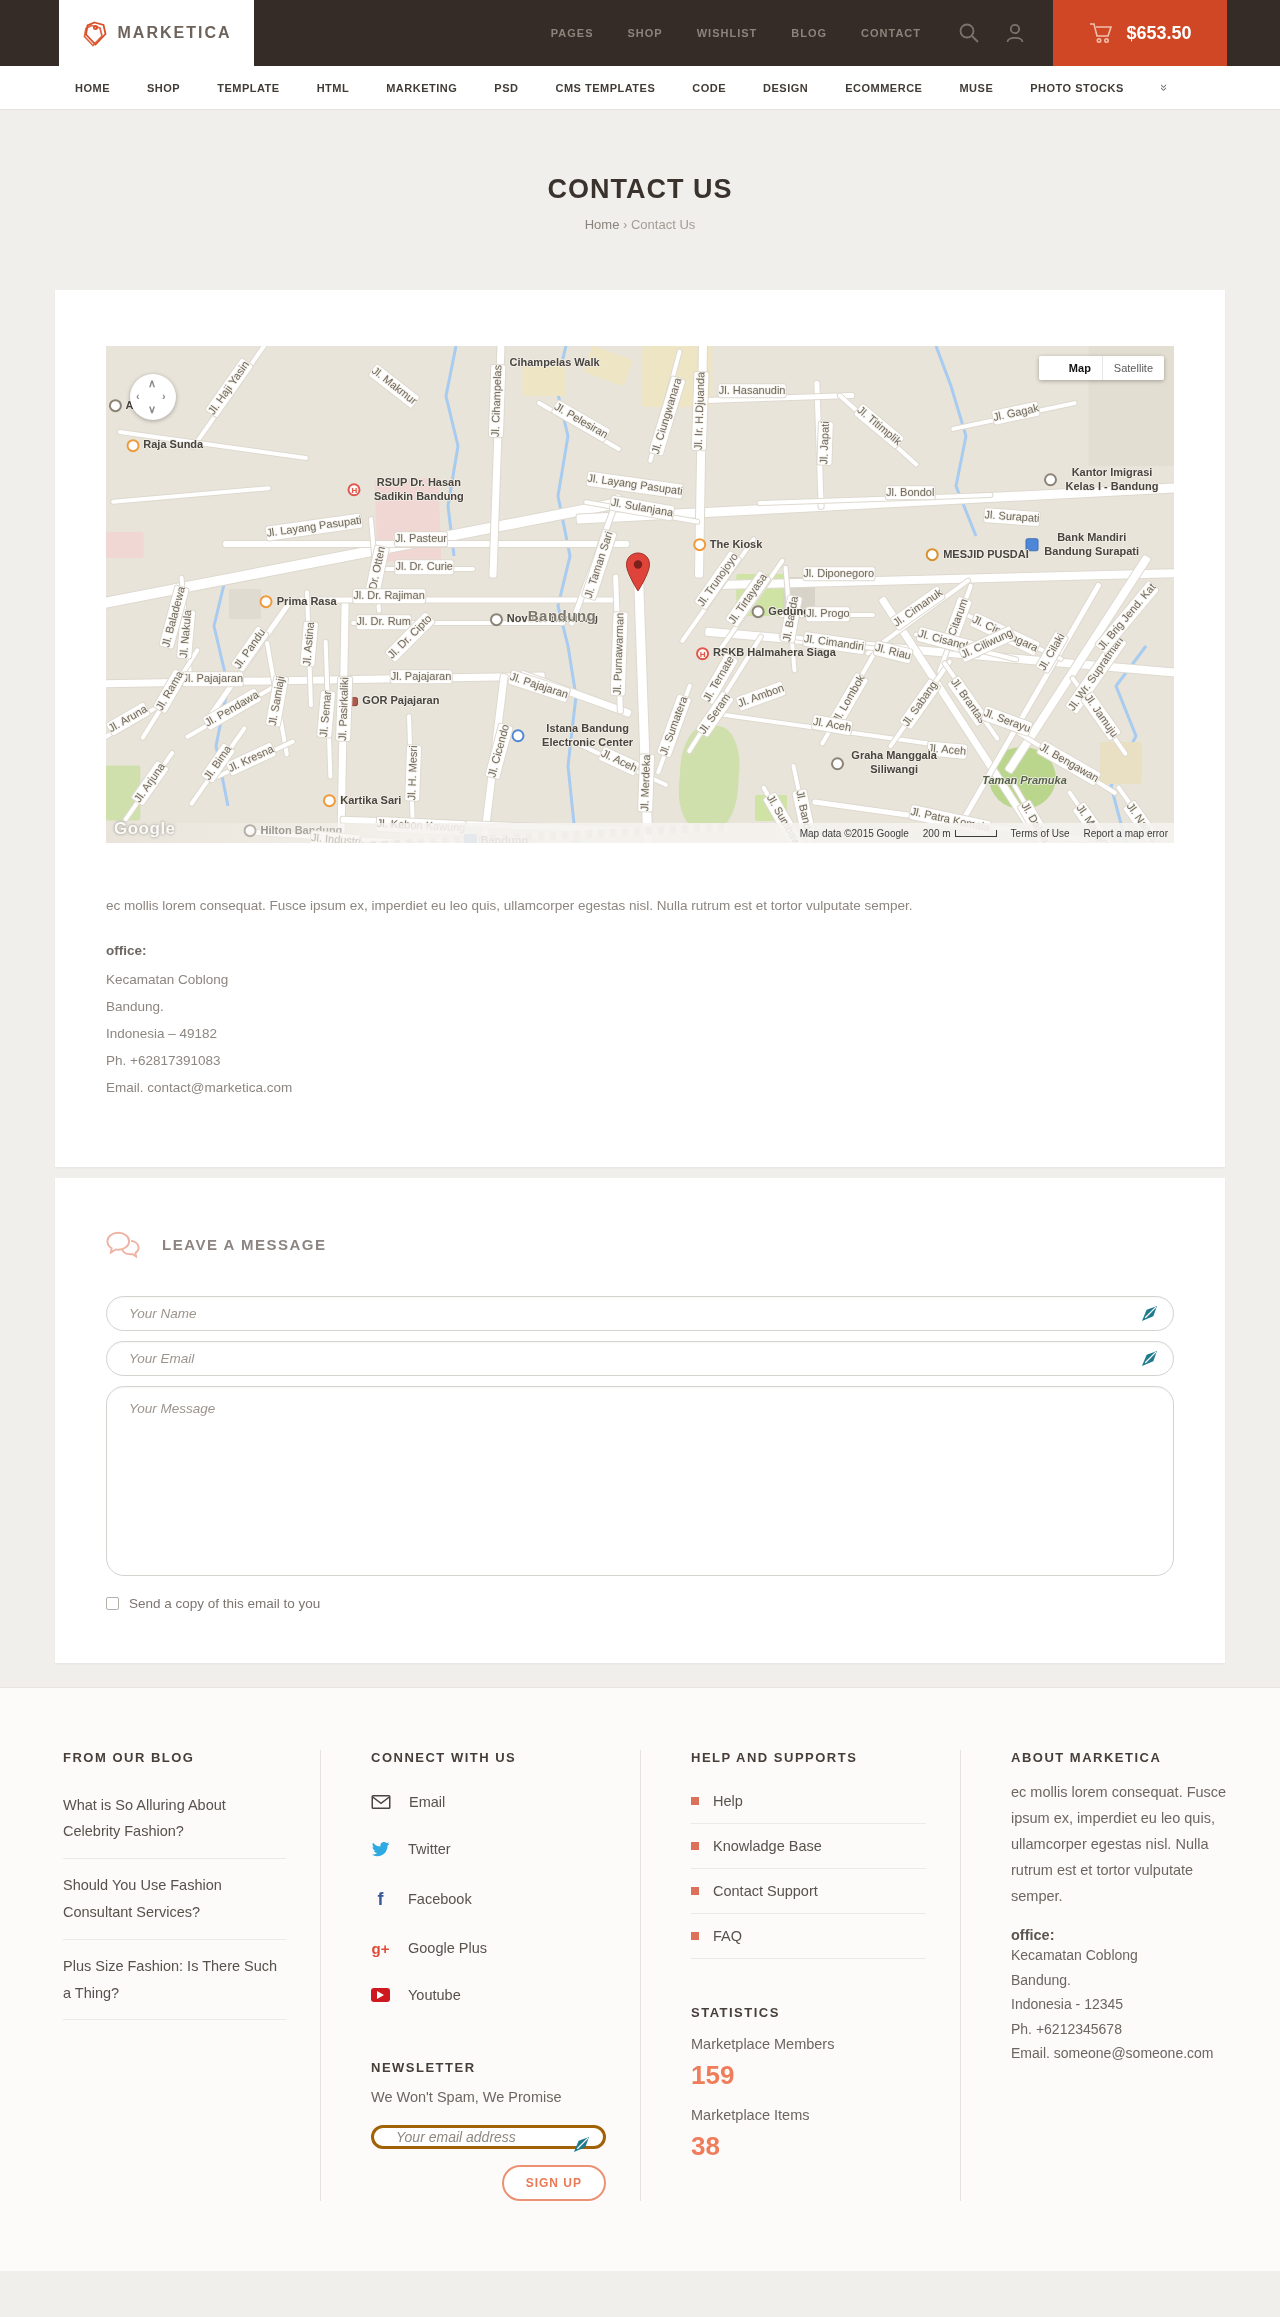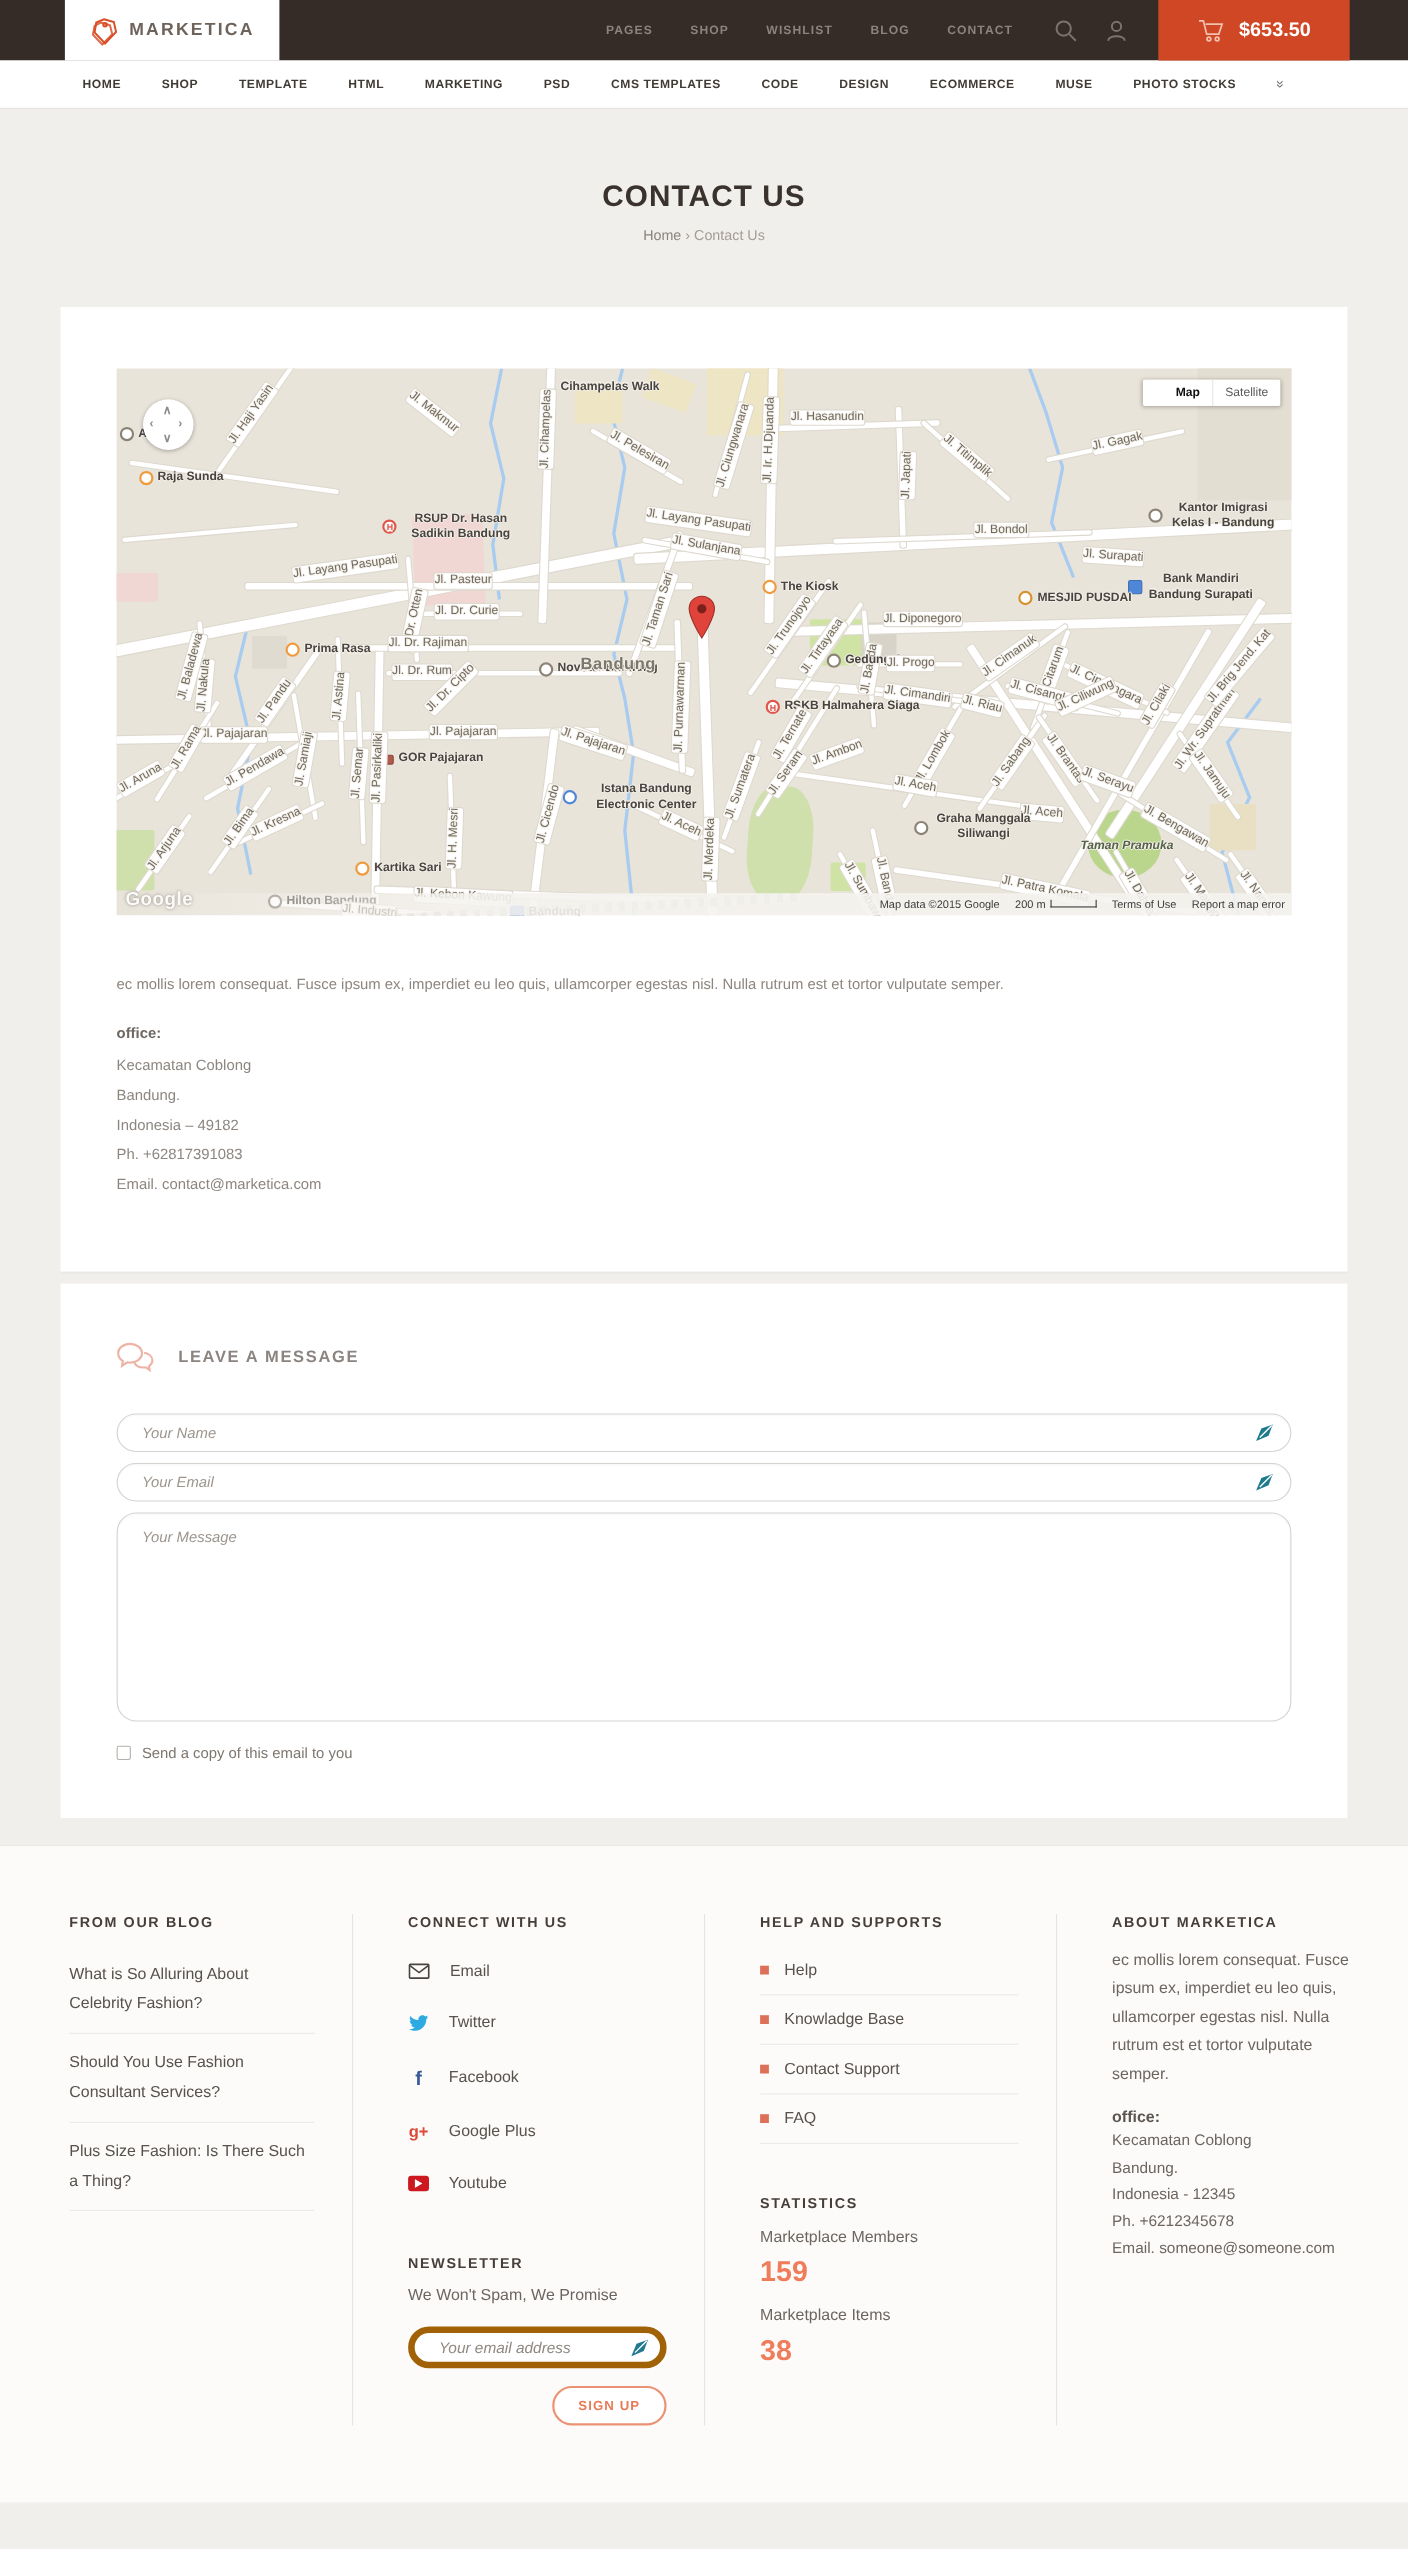--- a/index.html
+++ b/index.html
@@ -1,19 +1,19 @@
 <!DOCTYPE html>
 <html><head>
 <meta charset="utf-8">
 <style>
   * { margin:0; padding:0; box-sizing:border-box; }
   html,body { width:1280px; background:#f1efec; font-family:"Liberation Sans", sans-serif; }
 
   
-  .top-header { height:55px; background:#352c27; display:flex; align-items:stretch; }
+  .top-header { height:66px; background:#352c27; display:flex; align-items:stretch; }
   .logo-box { width:195px; margin-left:59px; background:#fff; display:flex; align-items:center; justify-content:center; gap:10px; }
   .logo-text { font-size:16px; font-weight:bold; letter-spacing:2px; color:#6e635b; }
   .top-nav { display:flex; align-items:center; gap:34px; margin-left:auto; }
   .top-nav-item { color:#8d837b; font-size:11px; font-weight:bold; letter-spacing:1px; cursor:pointer; }
   .hdr-icons { display:flex; align-items:center; gap:22px; margin:0 26px 0 36px; }
   .cart-btn { width:174px; margin-right:53px; background:#cf4724; display:flex; align-items:center; justify-content:center; gap:12px; color:#fff; font-size:18px; font-weight:bold; cursor:pointer; }
 
   
   .main-nav { height:44px; background:#fff; border-bottom:1px solid #e4e1de; display:flex; align-items:center; gap:37px; padding-left:75px; }
   .main-nav-item { font-size:11px; font-weight:bold; letter-spacing:.5px; color:#413b36; cursor:pointer; white-space:nowrap; }
@@ -97,21 +97,21 @@
            grid-template-columns:320px 320px 320px 320px; padding:62px 0 70px; }
   .fcol { padding:0 34px 0 50px; }
   .fcol:first-child { padding-left:63px; }
   .fcol + .fcol { border-left:1px solid #e7e4e0; }
   .fcol h4 { font-size:13px; font-weight:bold; letter-spacing:1.5px; color:#473e39; margin-bottom:14px; }
   .blog-item { font-size:14.5px; color:#57524c; line-height:1.85; padding:13px 0; border-bottom:1px solid #eceae6; cursor:pointer; }
   .social-row { display:flex; align-items:center; gap:18px; padding:15px 0; font-size:14.5px; color:#57524c; cursor:pointer; }
   .nl-title { margin-top:42px !important; }
   .nl-tag { font-size:14.5px; color:#6d6660; margin:12px 0 20px; }
   .nl-field { position:relative; }
-  .nl-field input { width:100%; height:38px; border:6px solid #a16207; border-radius:19px; padding:0 44px 0 22px;
+  .nl-field input { width:100%; height:24px; border:3px solid #a16207; border-radius:19px; padding:0 44px 0 22px;
         font-family:"Liberation Sans",sans-serif; font-size:14px; font-style:italic; color:#6f6963; outline:none; }
   .nl-field input::placeholder { color:#8f8881; }
   .nl-field .pen { top:11px; }
   .signup-row { text-align:right; margin-top:16px; }
   .signup-btn { display:inline-block; background:#fff; border:2px solid #ec9274; border-radius:18px; padding:9px 22px;
         font-size:12px; font-weight:bold; letter-spacing:1px; color:#e87a55; cursor:pointer; }
   .help-item { display:flex; align-items:center; gap:14px; padding:14px 0; border-bottom:1px solid #eceae6;
         font-size:14.5px; color:#57524c; cursor:pointer; }
   .bullet { width:8px; height:8px; background:#dd7058; flex:none; }
   .stats-title { margin-top:46px !important; }

